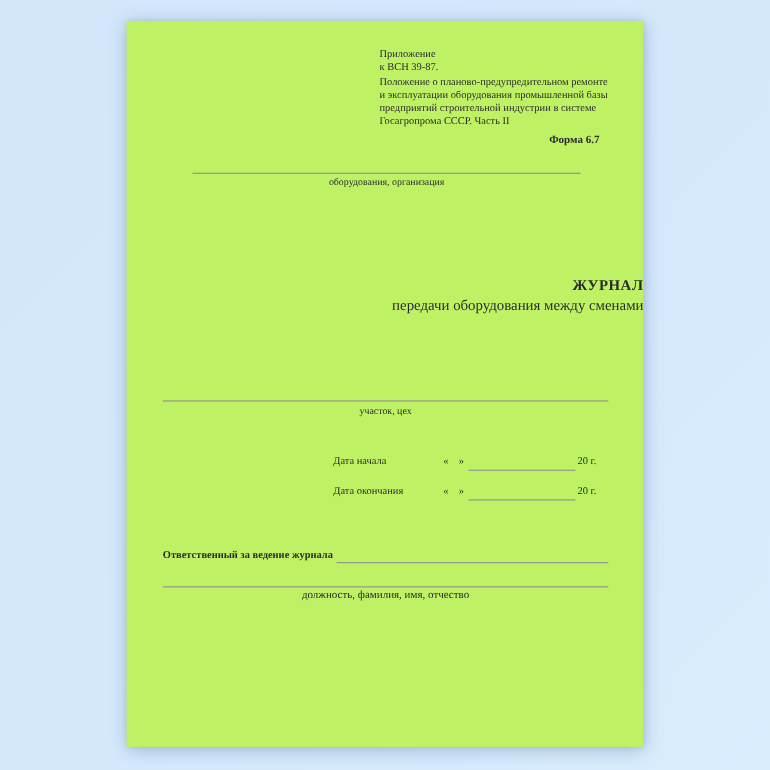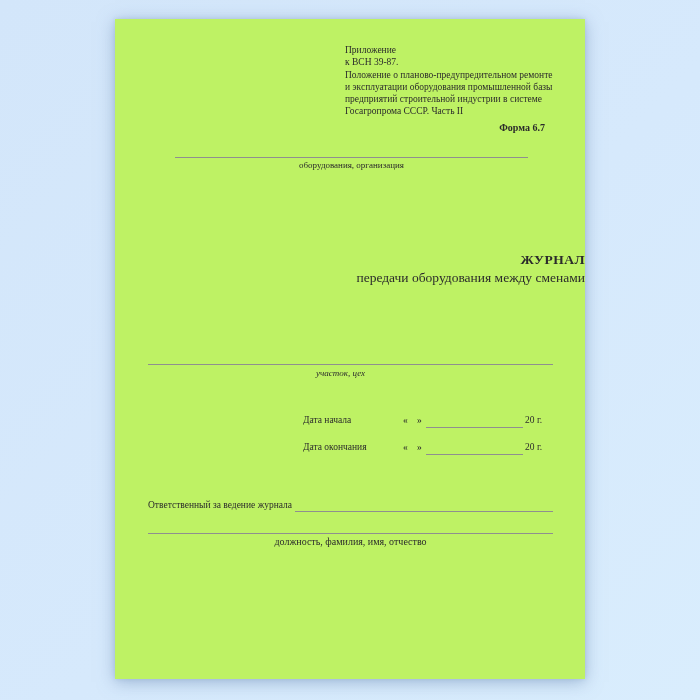--- a/index.html
+++ b/index.html
@@ -23,34 +23,34 @@
     left:230px;top:103px;width:200px;
     font-size:10px;font-weight:bold;text-align:right;
   }
   .rule{border-bottom:1px solid #8f8f8f;height:12px;}
   .org-line{left:60px;top:126px;width:353px;}
   .org-caption{left:60px;top:141px;width:353px;text-align:center;font-size:9px;}
   .title-block{left:0;top:232px;width:470px;text-align:right;line-height:17.5px;}
   .title-main{font-size:13.5px;font-weight:bold;letter-spacing:0.5px;}
   .title-sub{font-size:13.5px;font-weight:normal;}
   .section-line{left:33px;top:333px;width:405px;}
-  .section-caption{left:23px;top:349px;width:405px;text-align:center;font-size:9px;font-style:italic;}
+  .section-caption{left:33px;top:349px;width:405px;text-align:center;font-size:9px;}
   .date-row{left:0;width:470px;height:14px;font-size:9.5px;}
   .date-row-1{top:396px;}
   .date-row-2{top:423px;}
   .date-label{position:absolute;left:188px;top:0;}
   .quote-open{position:absolute;left:288px;top:0;}
   .quote-close{position:absolute;left:302px;top:0;}
   .date-underline{position:absolute;left:311px;top:0;width:97px;height:12px;border-bottom:1px solid #8f8f8f;}
   .date-year{position:absolute;left:410px;top:0;}
   .responsible-row{
     left:33px;top:480px;width:405px;height:13px;
     display:flex;align-items:stretch;font-size:9.5px;line-height:13px;
   }
-  .responsible-label{white-space:nowrap;padding-right:3px;}
+  .responsible-label{white-space:nowrap;padding-right:3px;font-weight:bold;}
   .responsible-underline{flex:1;border-bottom:1px solid #8f8f8f;}
   .bottom-line{left:33px;top:502px;width:405px;}
   .bottom-caption{left:33px;top:517px;width:405px;text-align:center;font-size:10px;}
 </style>
 </head>
 <body>
 
 <div class="paper">
 
   <div class="abs header-block">

